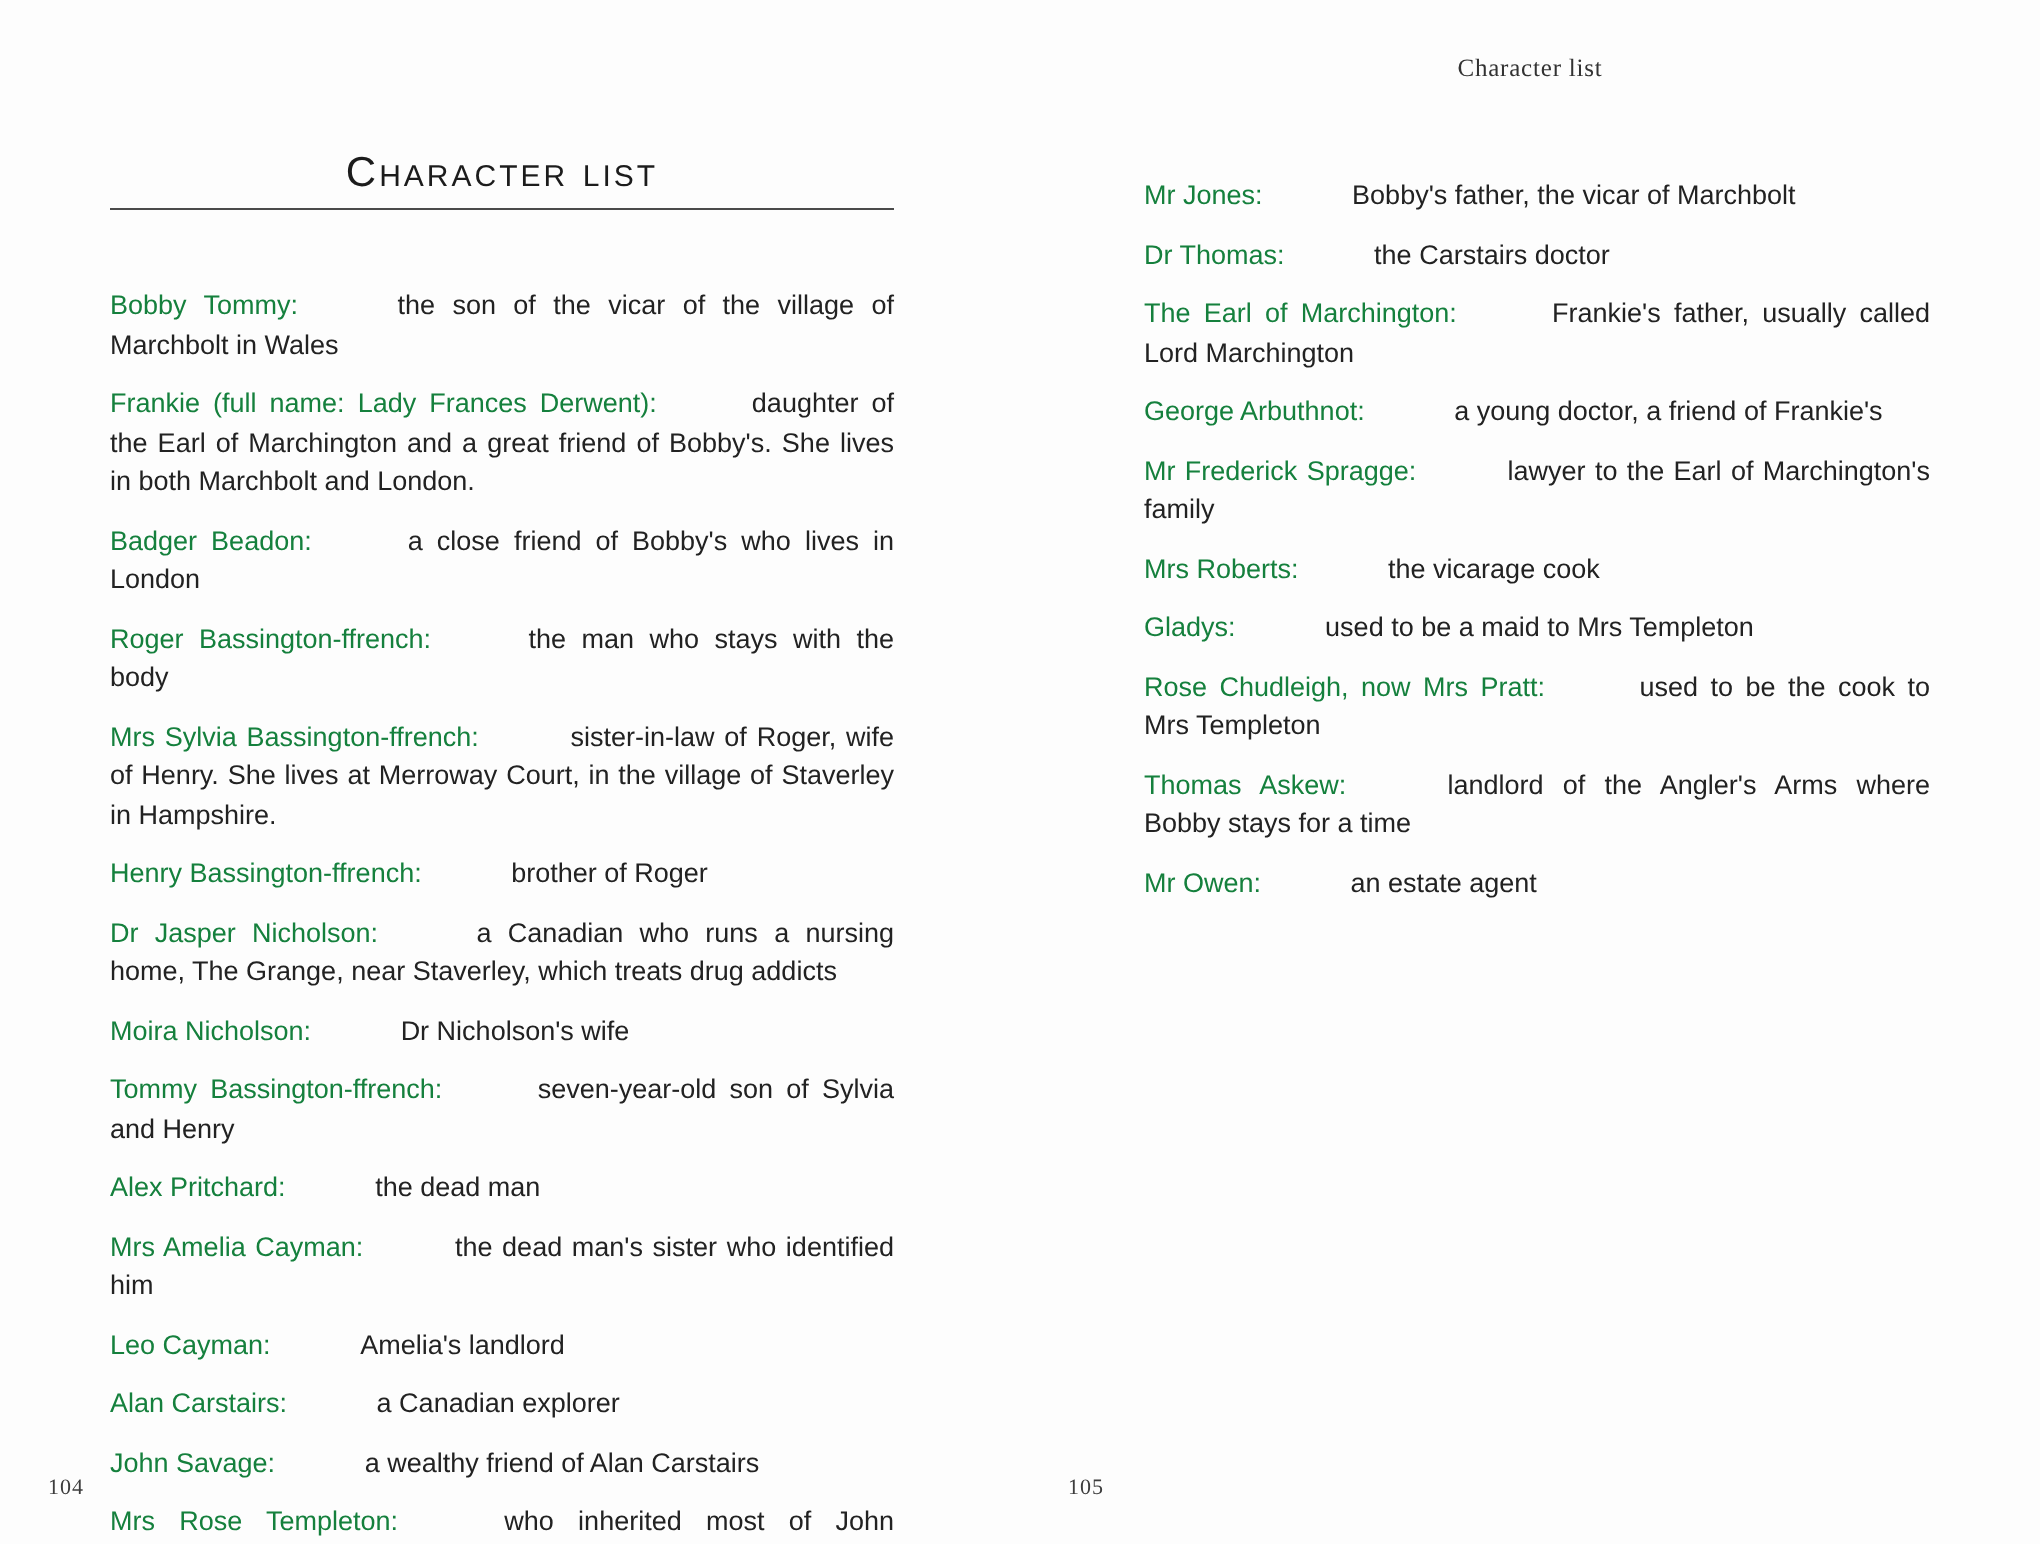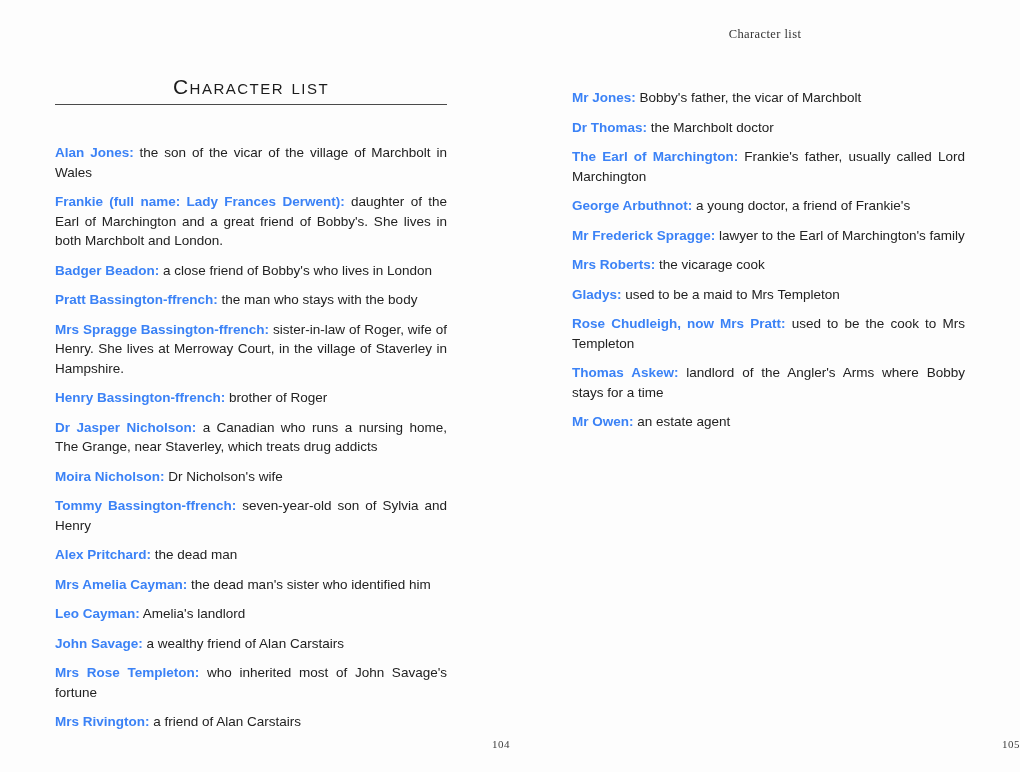--- a/index.html
+++ b/index.html
@@ -49,103 +49,106 @@
   .page-right .entries {
     margin-top: 88px;
   }
   .entry {
     margin: 0 0 10px 0;
     font-size: 13.5px;
     line-height: 19.5px;
     text-align: justify;
   }
   .entry .entry-name {
-    font-weight: 700;
-    color: #3b82f6;
+    font-weight: 400;
+    color: #15803d;
   }
   .entry .entry-desc {
     color: #222;
+    margin-left: 41px;
   }
   .running-head {
     position: absolute;
     top: 27px;
     left: 0;
     width: 100%;
     text-align: center;
     font-family: "Liberation Serif", serif;
     font-size: 12.5px;
     letter-spacing: 0.4px;
     color: #333;
   }
   .page-number {
     position: absolute;
     bottom: 22px;
     left: 0;
     width: 100%;
-    text-align: right;
+    text-align: left;
     font-family: "Liberation Serif", serif;
     font-size: 11px;
     letter-spacing: 0.5px;
     color: #3d3d3d;
+    padding-left: 24px;
   }
 </style>
 </head>
 <body>
 
 <div class="spread">
 
   <div class="page page-left">
     <div class="content">
       <h1 class="book-heading">Character list</h1>
       <hr class="heading-rule">
       <div class="entries">
 
-          <p class="entry"><b class="entry-name">Alan Jones:</b> <span class="entry-desc">the son of the vicar of the village of Marchbolt in Wales</span></p>
+          <p class="entry"><b class="entry-name">Bobby Tommy:</b> <span class="entry-desc">the son of the vicar of the village of Marchbolt in Wales</span></p>
 
           <p class="entry"><b class="entry-name">Frankie (full name: Lady Frances Derwent):</b> <span class="entry-desc">daughter of the Earl of Marchington and a great friend of Bobby's. She lives in both Marchbolt and London.</span></p>
 
           <p class="entry"><b class="entry-name">Badger Beadon:</b> <span class="entry-desc">a close friend of Bobby's who lives in London</span></p>
 
-          <p class="entry"><b class="entry-name">Pratt Bassington-ffrench:</b> <span class="entry-desc">the man who stays with the body</span></p>
+          <p class="entry"><b class="entry-name">Roger Bassington-ffrench:</b> <span class="entry-desc">the man who stays with the body</span></p>
 
-          <p class="entry"><b class="entry-name">Mrs Spragge Bassington-ffrench:</b> <span class="entry-desc">sister-in-law of Roger, wife of Henry. She lives at Merroway Court, in the village of Staverley in Hampshire.</span></p>
+          <p class="entry"><b class="entry-name">Mrs Sylvia Bassington-ffrench:</b> <span class="entry-desc">sister-in-law of Roger, wife of Henry. She lives at Merroway Court, in the village of Staverley in Hampshire.</span></p>
 
           <p class="entry"><b class="entry-name">Henry Bassington-ffrench:</b> <span class="entry-desc">brother of Roger</span></p>
 
           <p class="entry"><b class="entry-name">Dr Jasper Nicholson:</b> <span class="entry-desc">a Canadian who runs a nursing home, The Grange, near Staverley, which treats drug addicts</span></p>
 
           <p class="entry"><b class="entry-name">Moira Nicholson:</b> <span class="entry-desc">Dr Nicholson's wife</span></p>
 
           <p class="entry"><b class="entry-name">Tommy Bassington-ffrench:</b> <span class="entry-desc">seven-year-old son of Sylvia and Henry</span></p>
 
           <p class="entry"><b class="entry-name">Alex Pritchard:</b> <span class="entry-desc">the dead man</span></p>
 
           <p class="entry"><b class="entry-name">Mrs Amelia Cayman:</b> <span class="entry-desc">the dead man's sister who identified him</span></p>
 
           <p class="entry"><b class="entry-name">Leo Cayman:</b> <span class="entry-desc">Amelia's landlord</span></p>
 
+          <p class="entry"><b class="entry-name">Alan Carstairs:</b> <span class="entry-desc">a Canadian explorer</span></p>
 
           <p class="entry"><b class="entry-name">John Savage:</b> <span class="entry-desc">a wealthy friend of Alan Carstairs</span></p>
 
           <p class="entry"><b class="entry-name">Mrs Rose Templeton:</b> <span class="entry-desc">who inherited most of John Savage's fortune</span></p>
 
           <p class="entry"><b class="entry-name">Mrs Rivington:</b> <span class="entry-desc">a friend of Alan Carstairs</span></p>
         </div>
     </div>
     <div class="page-number">104</div>
   </div>
 
   <div class="page page-right">
     <div class="running-head">Character list</div>
     <div class="content">
       <div class="entries">
 
           <p class="entry"><b class="entry-name">Mr Jones:</b> <span class="entry-desc">Bobby's father, the vicar of Marchbolt</span></p>
 
-          <p class="entry"><b class="entry-name">Dr Thomas:</b> <span class="entry-desc">the Marchbolt doctor</span></p>
+          <p class="entry"><b class="entry-name">Dr Thomas:</b> <span class="entry-desc">the Carstairs doctor</span></p>
 
           <p class="entry"><b class="entry-name">The Earl of Marchington:</b> <span class="entry-desc">Frankie's father, usually called Lord Marchington</span></p>
 
           <p class="entry"><b class="entry-name">George Arbuthnot:</b> <span class="entry-desc">a young doctor, a friend of Frankie's</span></p>
 
           <p class="entry"><b class="entry-name">Mr Frederick Spragge:</b> <span class="entry-desc">lawyer to the Earl of Marchington's family</span></p>
 
           <p class="entry"><b class="entry-name">Mrs Roberts:</b> <span class="entry-desc">the vicarage cook</span></p>
 
           <p class="entry"><b class="entry-name">Gladys:</b> <span class="entry-desc">used to be a maid to Mrs Templeton</span></p>

